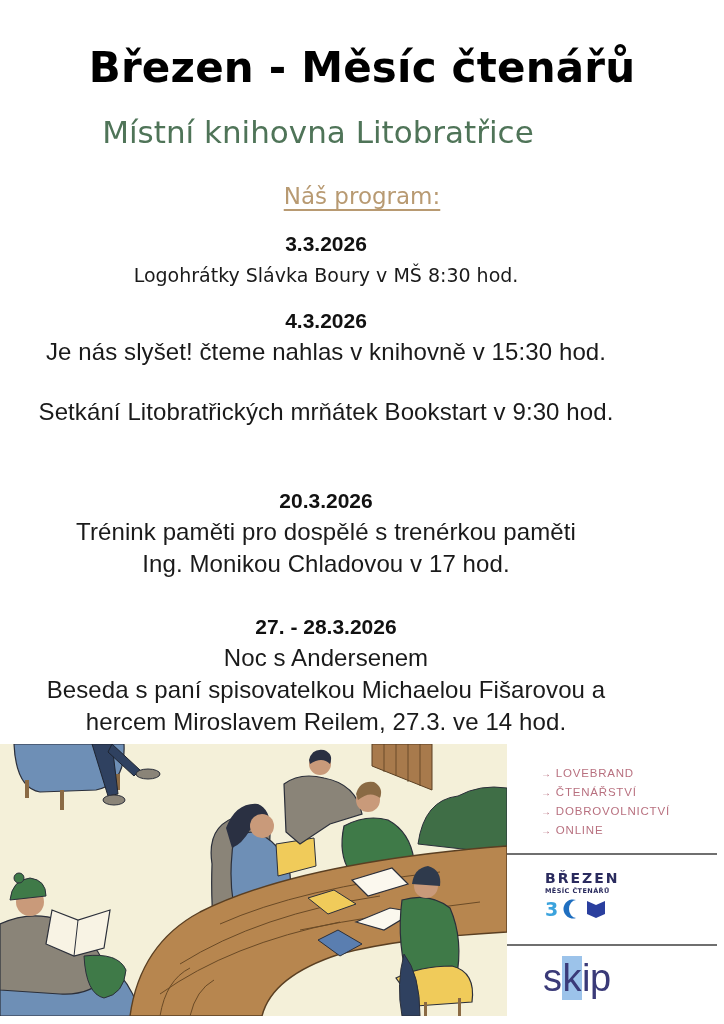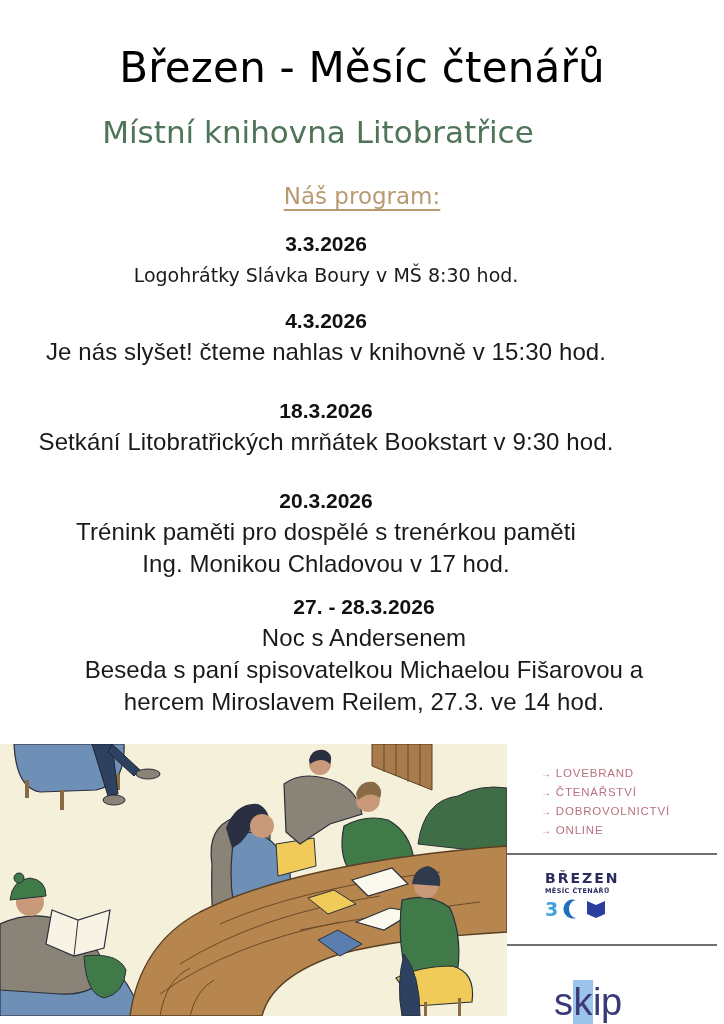--- a/index.html
+++ b/index.html
@@ -1,21 +1,21 @@
 <!DOCTYPE html>
 <html><head>
   <meta charset="utf-8">
   <style>
     * { box-sizing: border-box; margin: 0; padding: 0; }
     html, body { width: 724px; height: 1024px; background: #ffffff; overflow: hidden; }
     body { position: relative; font-family: "DejaVu Sans", sans-serif; color: #111111; }
 
     .title {
       position: absolute; left: 0; top: 40px; width: 724px; text-align: center;
-      font-family: "DejaVu Sans", sans-serif; font-weight: normal; font-size: 42px;
+      font-family: "DejaVu Sans", sans-serif; font-weight: bold; font-size: 42px;
       letter-spacing: 0.2px; color: #000000; line-height: 56px;
     }
     .subtitle {
       position: absolute; left: 0; top: 110px; width: 636px; text-align: center;
       font-family: "DejaVu Sans", sans-serif; font-size: 31px; color: #4f7458;
       line-height: 44px; font-weight: normal;
     }
     .program-heading {
       position: absolute; left: 0; top: 168px; width: 724px; text-align: center;
       font-family: "DejaVu Sans", sans-serif; font-size: 23px; color: #b89a72;
@@ -64,23 +64,23 @@
       font-family: "DejaVu Sans", sans-serif; font-weight: bold; font-size: 6.5px;
       letter-spacing: 0.4px; color: #2a2b5e; line-height: 10px;
     }
     .brezen-icons { display: flex; align-items: center; gap: 5px; margin-top: 3px; }
     .brezen-three {
       font-family: "DejaVu Sans", sans-serif; font-weight: bold; font-size: 19px;
       color: #3ba3dd; line-height: 20px;
     }
 
     .skip-logo {
-      position: absolute; left: 47px; top: 212px;
+      position: absolute; left: 36px; top: 212px;
       font-family: "Liberation Sans", sans-serif; font-size: 38px; color: #3a3a78;
-      line-height: 44px; letter-spacing: -0.5px; margin-top: 24px;
+      line-height: 44px; letter-spacing: -0.5px;
     }
     .skip-logo .k { background: #9cc3ea; display: inline-block; padding: 0 1px; }
   </style>
 </head>
 <body>
 
 <div>
 
   <h1 class="title">Březen - Měsíc čtenářů</h1>
   <h2 class="subtitle">Místní knihovna Litobratřice</h2>
@@ -92,31 +92,30 @@
     <div class="event-date">3.3.2026</div>
     <div class="event-line">Logohrátky Slávka Boury v MŠ 8:30 hod.</div>
   </div>
 
   <div class="event" style="top:306px;">
     <div class="event-date">4.3.2026</div>
     <div class="event-line condensed">Je nás slyšet! čteme nahlas v knihovně v 15:30 hod.</div>
   </div>
 
   <div class="event" style="top:396px;">
-    <div class="event-date">18.3.2026</div>
     <div class="event-line condensed">Setkání Litobratřických mrňátek Bookstart v 9:30 hod.</div>
   </div>
 
   <div class="event" style="top:486px;">
     <div class="event-date">20.3.2026</div>
     <div class="event-line condensed">Trénink paměti pro dospělé s trenérkou paměti</div>
     <div class="event-line condensed">Ing. Monikou Chladovou v 17 hod.</div>
   </div>
 
-  <div class="event" style="top:592px;margin-left:38px;">
+  <div class="event" style="top:612px;">
     <div class="event-date">27. - 28.3.2026</div>
     <div class="event-line condensed">Noc s Andersenem</div>
     <div class="event-line condensed">Beseda s paní spisovatelkou Michaelou Fišarovou a</div>
     <div class="event-line condensed">hercem Miroslavem Reilem, 27.3. ve 14 hod.</div>
   </div>
 
   <div class="illustration">
     <svg width="507" height="272" viewBox="0 0 507 272" xmlns="http://www.w3.org/2000/svg">
       <rect width="507" height="272" fill="#f4f0d9"></rect>
 

